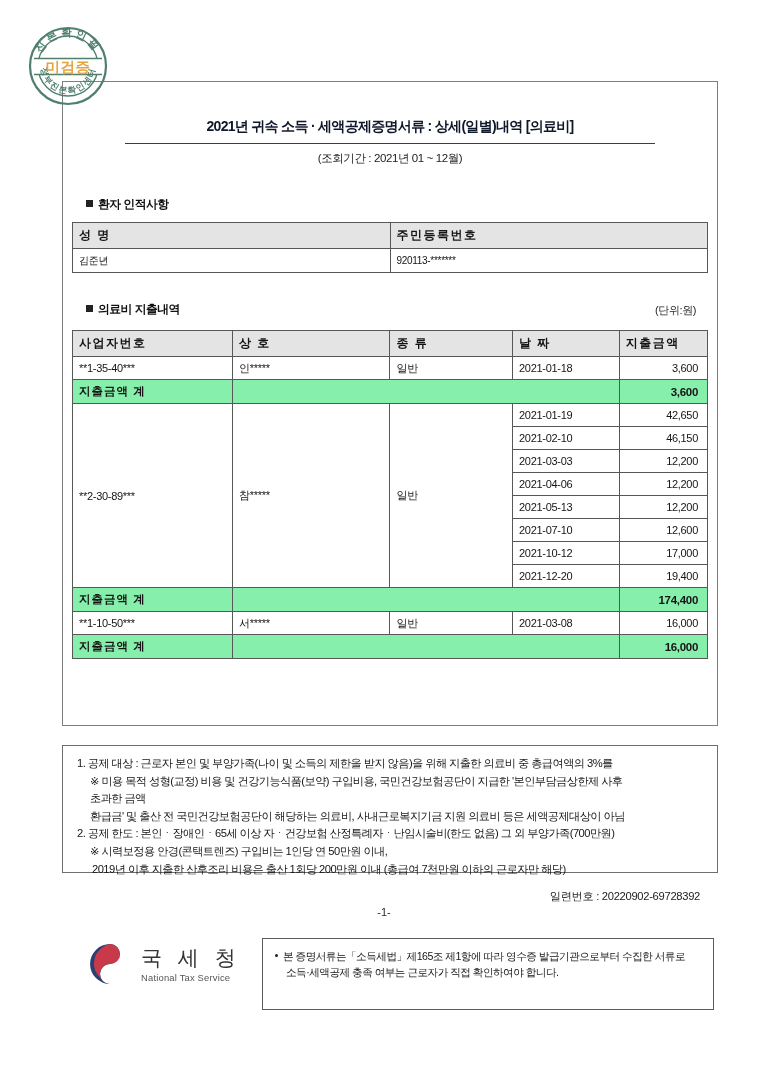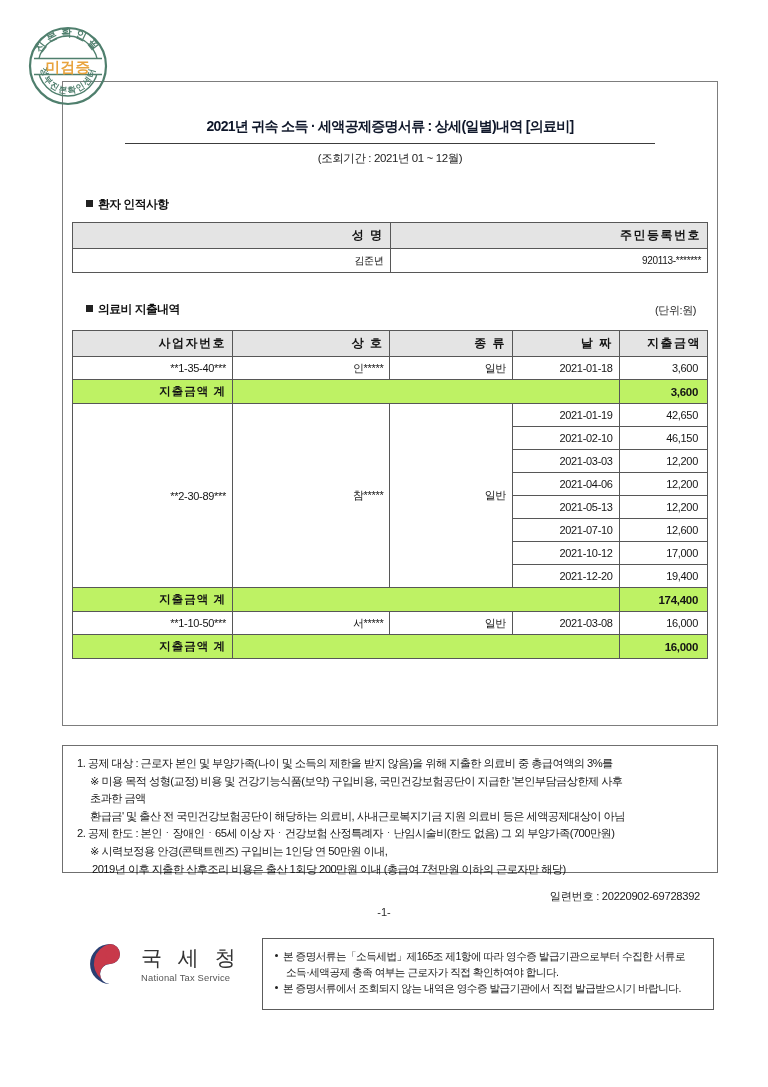--- a/index.html
+++ b/index.html
@@ -112,21 +112,21 @@
     table-layout: fixed;
     z-index: 4;
     background: #ffffff;
   }
   table.doc-table th,
   table.doc-table td {
     border: 1px solid #575757;
     font-size: 11px;
     color: #141414;
     letter-spacing: -0.3px;
-    text-align: right;
+    text-align: left;
     vertical-align: middle;
     padding: 0 6px;
     background: #ffffff;
   }
   table.doc-table th {
     background: #e4e4e4;
     font-weight: bold;
     font-size: 12px;
     letter-spacing: 1.5px;
   }
@@ -144,21 +144,21 @@
   #expense-table td.amount {
     text-align: right;
     padding-right: 9px;
   }
   #expense-table td.biz,
   #expense-table td.shop,
   #expense-table td.kind {
     font-size: 11px;
   }
   #expense-table tr.sum-row td {
-    background: #bef264;
+    background: #86efac;
     font-weight: bold;
     height: 24px;
   }
   #expense-table tr.sum-row td.sum-label {
     letter-spacing: 1px;
     font-size: 11.5px;
   }
   #expense-table tr.sum-row td.amount {
     font-size: 11.5px;
   }
@@ -428,18 +428,15 @@
       <div class="logo-kr">국 세 청</div>
       <div class="logo-en">National Tax Service</div>
     </div>
   </div>
 
   <div class="footer-box">
     <div class="footer-line">
       <span class="dot"></span><span>본 증명서류는「소득세법」제165조 제1항에 따라 영수증 발급기관으로부터 수집한 서류로</span>
     </div>
     <div class="footer-line cont">소득·세액공제 충족 여부는 근로자가 직접 확인하여야 합니다.</div>
-    <div class="footer-line">
-      <span class="dot"></span><span>본 증명서류에서 조회되지 않는 내역은 영수증 발급기관에서 직접 발급받으시기 바랍니다.</span>
-    </div>
   </div>
 
 </div>
 
 </body></html>

